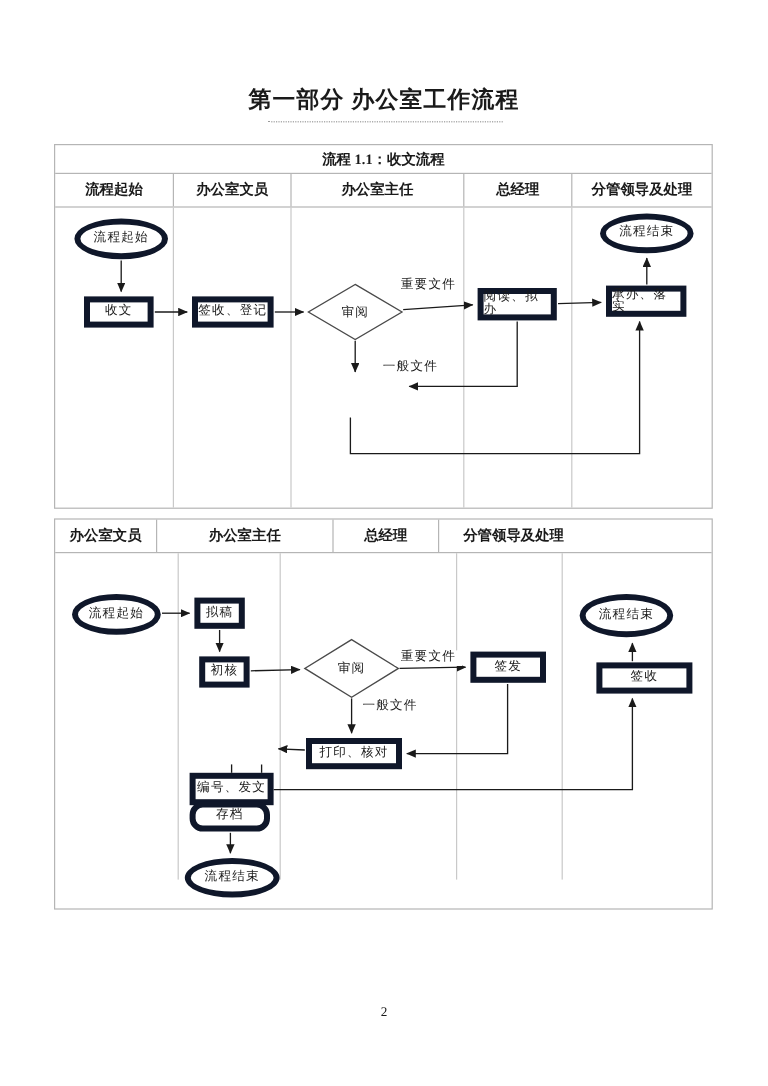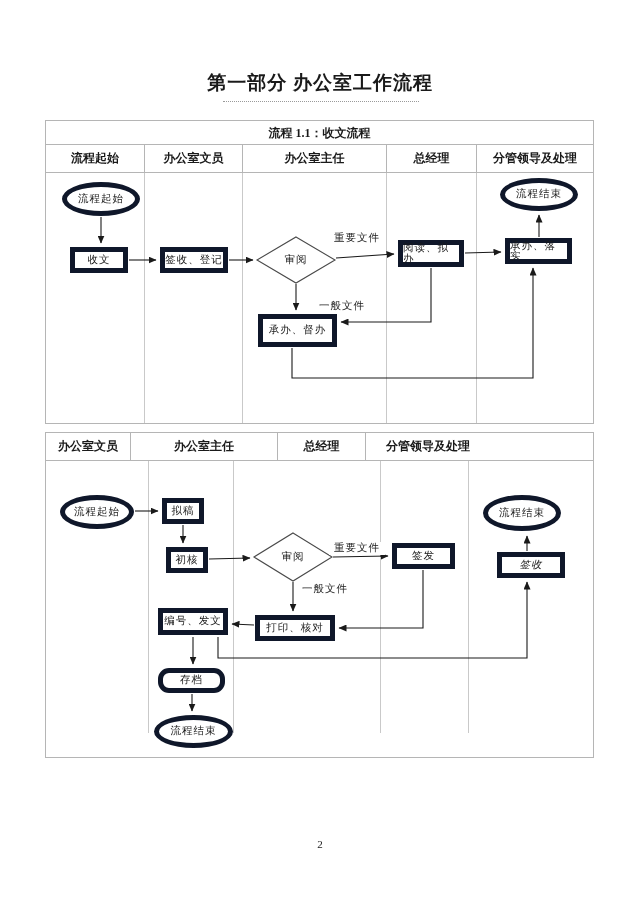--- a/index.html
+++ b/index.html
@@ -80,21 +80,20 @@
       <div class="cell" style="width:90px;"></div>
       <div class="cell" style="width:116px;"></div>
     </div>
   </div>
 
   <div class="node terminator" style="left:62px;  top:182px; width:78px; height:34px;">流程起始</div>
   <div class="node" style="left:70px;  top:247px; width:58px; height:26px;">收文</div>
   <div class="node" style="left:160px; top:247px; width:68px; height:26px;">签收、登记</div>
   <div class="diamond-label" style="left:257px; top:237px; width:78px; height:46px;">审阅</div>
   <div class="node" style="left:398px; top:240px; width:66px; height:27px;font-family:Liberation Serif, serif;">阅读、拟办</div>
-  <div class="node" style="left:258px; top:314px; width:79px; height:33px;">承办、督办</div>
   <div class="node" style="left:505px; top:238px; width:67px; height:26px;">承办、落实</div>
   <div class="node terminator" style="left:500px; top:178px; width:78px; height:33px;">流程结束</div>
 
   <div class="edge-label" style="left:329px; top:232px; width:56px;">重要文件</div>
   <div class="edge-label" style="left:314px; top:300px; width:56px;">一般文件</div>
 
   <div class="flow-table" style="top:432px; height:326px;">
     <div class="lane-header">
       <div class="cell" style="width:85px;">办公室文员</div>
       <div class="cell" style="width:147px;">办公室主任</div>
@@ -109,24 +108,24 @@
       <div class="cell" style="width:124px;"></div>
     </div>
   </div>
 
   <div class="node terminator" style="left:60px;  top:495px; width:74px; height:34px;">流程起始</div>
   <div class="node" style="left:162px; top:498px; width:42px; height:26px;">拟稿</div>
   <div class="node" style="left:166px; top:547px; width:42px; height:26px;">初核</div>
   <div class="diamond-label" style="left:254px; top:533px; width:78px; height:48px;">审阅</div>
   <div class="node" style="left:392px; top:543px; width:63px; height:26px;">签发</div>
   <div class="node" style="left:255px; top:615px; width:80px; height:26px;">打印、核对</div>
-  <div class="node" style="left:158px; top:608px; width:70px; height:27px;">编号、发文</div>
+  <div class="node" style="left:158px; top:644px; width:70px; height:27px;">编号、发文</div>
   <div class="node" style="left:158px; top:668px; width:67px; height:25px;border-radius:11px;">存档</div>
   <div class="node terminator" style="left:154px; top:715px; width:79px; height:33px;">流程结束</div>
-  <div class="node" style="left:497px; top:552px; width:68px; height:26px;font-style:italic;">签收</div>
+  <div class="node" style="left:497px; top:552px; width:80px; height:26px;">签收</div>
   <div class="node terminator" style="left:483px; top:495px; width:78px; height:36px;">流程结束</div>
 
   <div class="edge-label" style="left:329px; top:542px; width:56px;">重要文件</div>
   <div class="edge-label" style="left:297px; top:583px; width:56px;">一般文件</div>
 
   <svg class="arrow-layer" width="640" height="905" viewBox="0 0 640 905">
     <defs>
       <marker id="ah" markerWidth="9" markerHeight="7" refX="7.5" refY="3.5" orient="auto" markerUnits="userSpaceOnUse">
         <path d="M0,0 L8,3.5 L0,7 Z" fill="#1a1a1a"></path>
       </marker>

